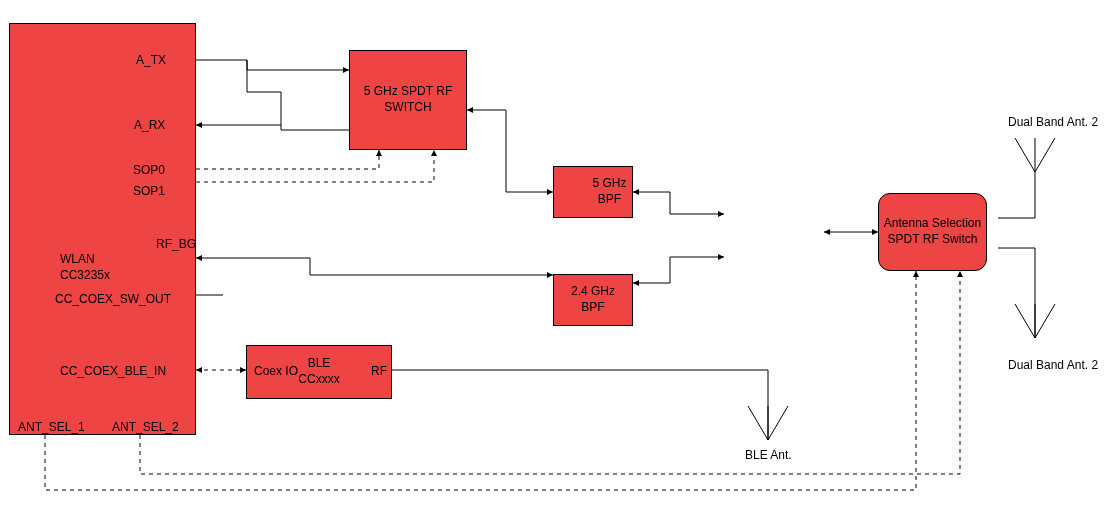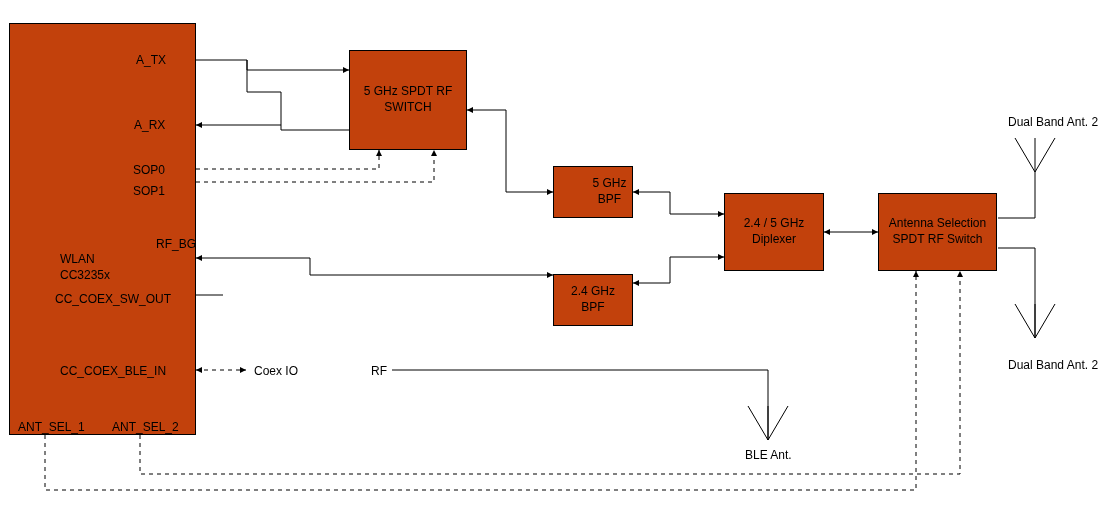--- a/index.html
+++ b/index.html
@@ -11,21 +11,21 @@
     color: #000;
   }
   .canvas {
     position: relative;
     width: 1115px;
     height: 518px;
   }
   .box {
     position: absolute;
     border: 1px solid #000;
-    background: #c2410c;
+    background: #ef4444;
     display: flex;
     align-items: center;
     justify-content: center;
     text-align: center;
     box-sizing: border-box;
     line-height: 1.3;
   }
   .label {
     position: absolute;
     white-space: nowrap;
@@ -67,30 +67,30 @@
   <div class="box" style="left:553px; top:166px; width:80px; height:52px; white-space:pre;padding-left:33px;">
     <span style="white-space:pre;">5 GHz
 BPF</span>
   </div>
 
   <div class="box" style="left:553px; top:257px; width:80px; height:52px; white-space:pre;margin-top:17px;">
     <span style="white-space:pre;">2.4 GHz
 BPF</span>
   </div>
 
-  <div class="box" style="left:724px; top:193px; width:100px; height:78px; white-space:pre;">
-    <span style="white-space:pre;">2.4 / 5 GHz
-Diplexer</span>
-  </div>
 
-  <div class="box" style="left:878px; top:193px; width:119px; height:78px; white-space:pre;">
+  <div class="box" style="left:878px; top:193px; width:109px; height:78px; white-space:pre;border-radius:12px;">
     <span style="white-space:pre;">Antenna Selection
 SPDT RF Switch</span>
   </div>
 
+  <div class="box" style="left:246px; top:345px; width:146px; height:54px;">
+    <span style="white-space:pre;">BLE
+CCxxxx</span>
+  </div>
   <div class="label" style="left:254px; top:364px;text-align:right;">Coex IO</div>
   <div class="label" style="left:371px; top:364px;">RF</div>
 
   <div class="label" style="left:1008px; top:115px;">Dual Band Ant. 2</div>
   <div class="label" style="left:1008px; top:358px;">Dual Band Ant. 2</div>
   <div class="label" style="left:745px; top:448px;">BLE Ant.</div>
 
   <svg width="1115" height="518">
     <defs>
       <marker id="ah" markerWidth="8" markerHeight="8" refX="6" refY="3" orient="auto">

